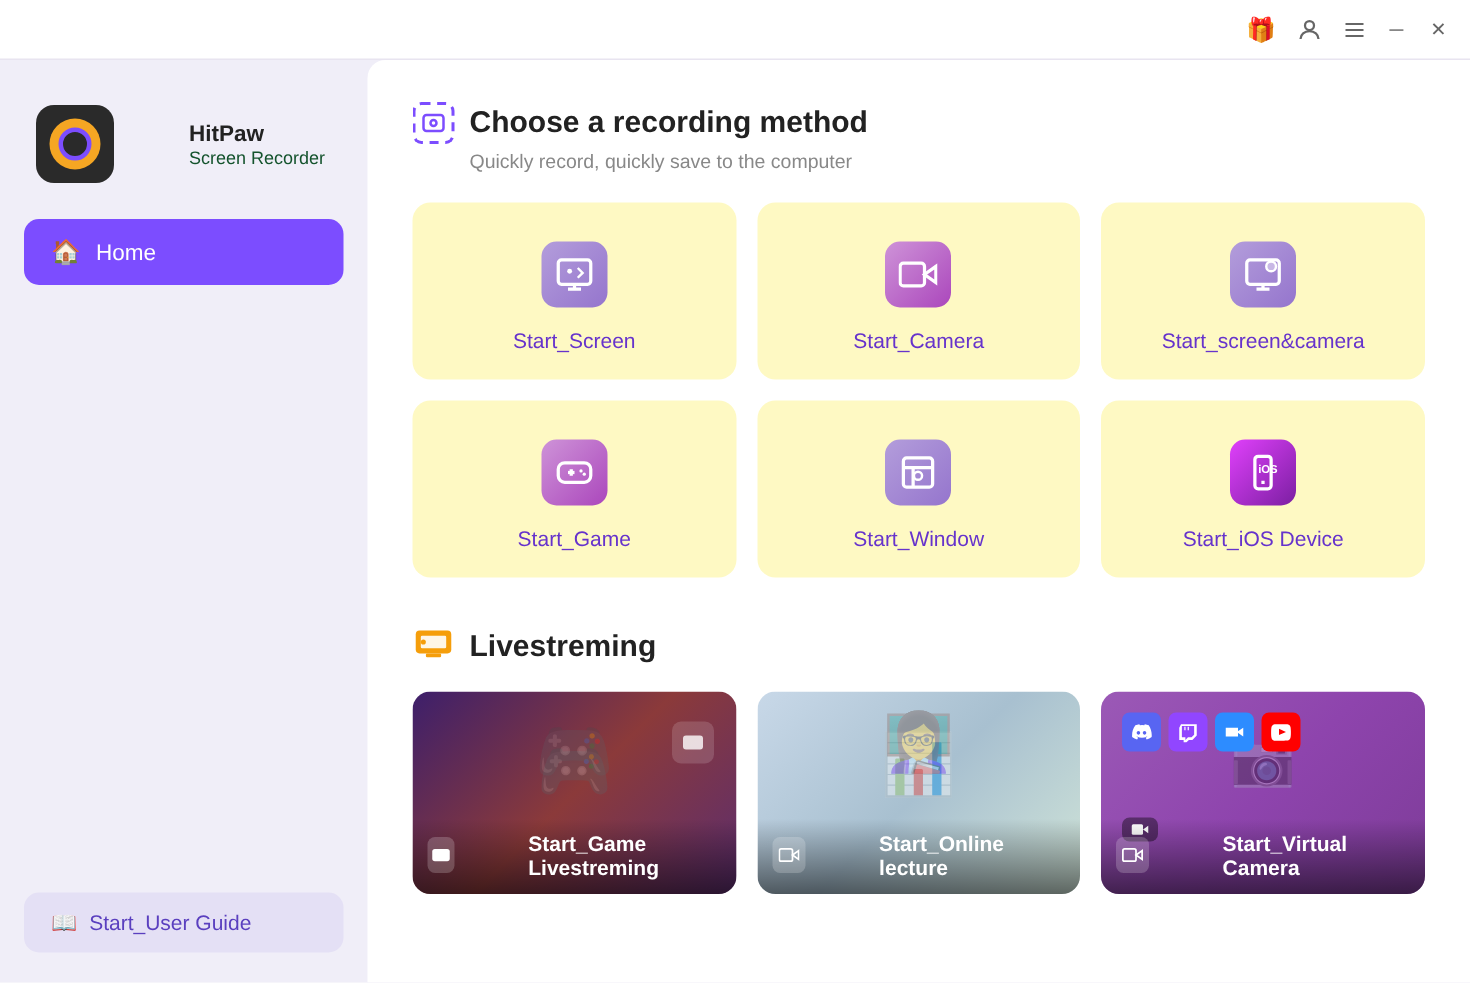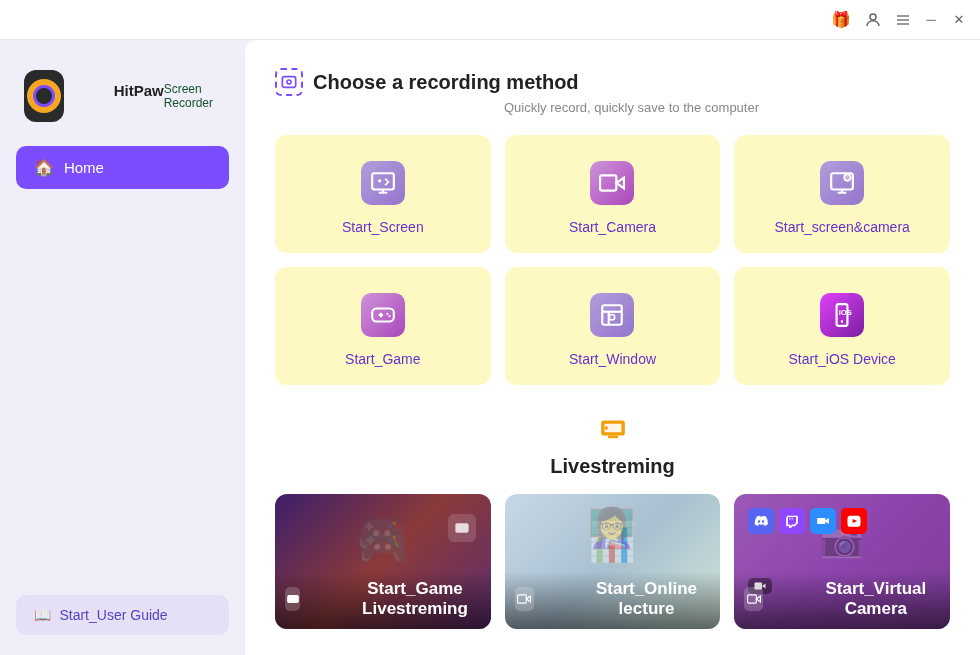--- a/index.html
+++ b/index.html
@@ -89,21 +89,21 @@
     .logo-inner::after {
       content: '';
       width: 16px;
       height: 16px;
       border-radius: 50%;
       background: #2a2a2a;
       border: 3px solid #7c4dff;
     }
     .logo-text {
       display: flex;
-      flex-direction: row;
+      flex-direction: column;
       margin-left: 38px;
     }
     .logo-text-brand {
       font-size: 15px;
       font-weight: 700;
       color: #222;
     }
     .logo-text-sub {
       font-size: 12px;
       color: #14532d;
@@ -143,21 +143,20 @@
       color: #5a3fbf;
     }
 
     
     .main-content {
       flex: 1;
       background: #ffffff;
       border-radius: 12px 0 0 0;
       padding: 28px 30px;
       overflow-y: auto;
-      text-align: center;
     }
 
     .section-header {
       display: flex;
       align-items: center;
       gap: 10px;
       margin-bottom: 4px;
     }
     .section-title {
       font-size: 20px;
@@ -213,21 +212,20 @@
       justify-content: center;
       font-size: 22px;
     }
 
     
     .livestream-header {
       display: flex;
       align-items: center;
       gap: 10px;
       margin-bottom: 4px;
-      flex-direction: column;
     }
     .livestream-icon {
       color: #f59e0b;
       font-size: 22px;
     }
     .livestream-grid {
       display: grid;
       grid-template-columns: repeat(3, 1fr);
       gap: 14px;
       margin-top: 16px;
@@ -249,21 +247,21 @@
       bottom: 0;
       left: 0;
       right: 0;
       background: linear-gradient(transparent, rgba(0,0,0,0.55));
       padding: 8px 10px 10px;
       display: flex;
       align-items: flex-end;
       gap: 8px;
     }
     .card-label {
-      font-size: 17px;
+      font-size: 14px;
       color: #fff;
       font-weight: 600;
       margin-left: 43px;
     }
 
     
     .bg-game {
       background: linear-gradient(135deg, #3d1f6b 0%, #8b3a3a 50%, #5c2d6e 100%);
       position: relative;
     }

